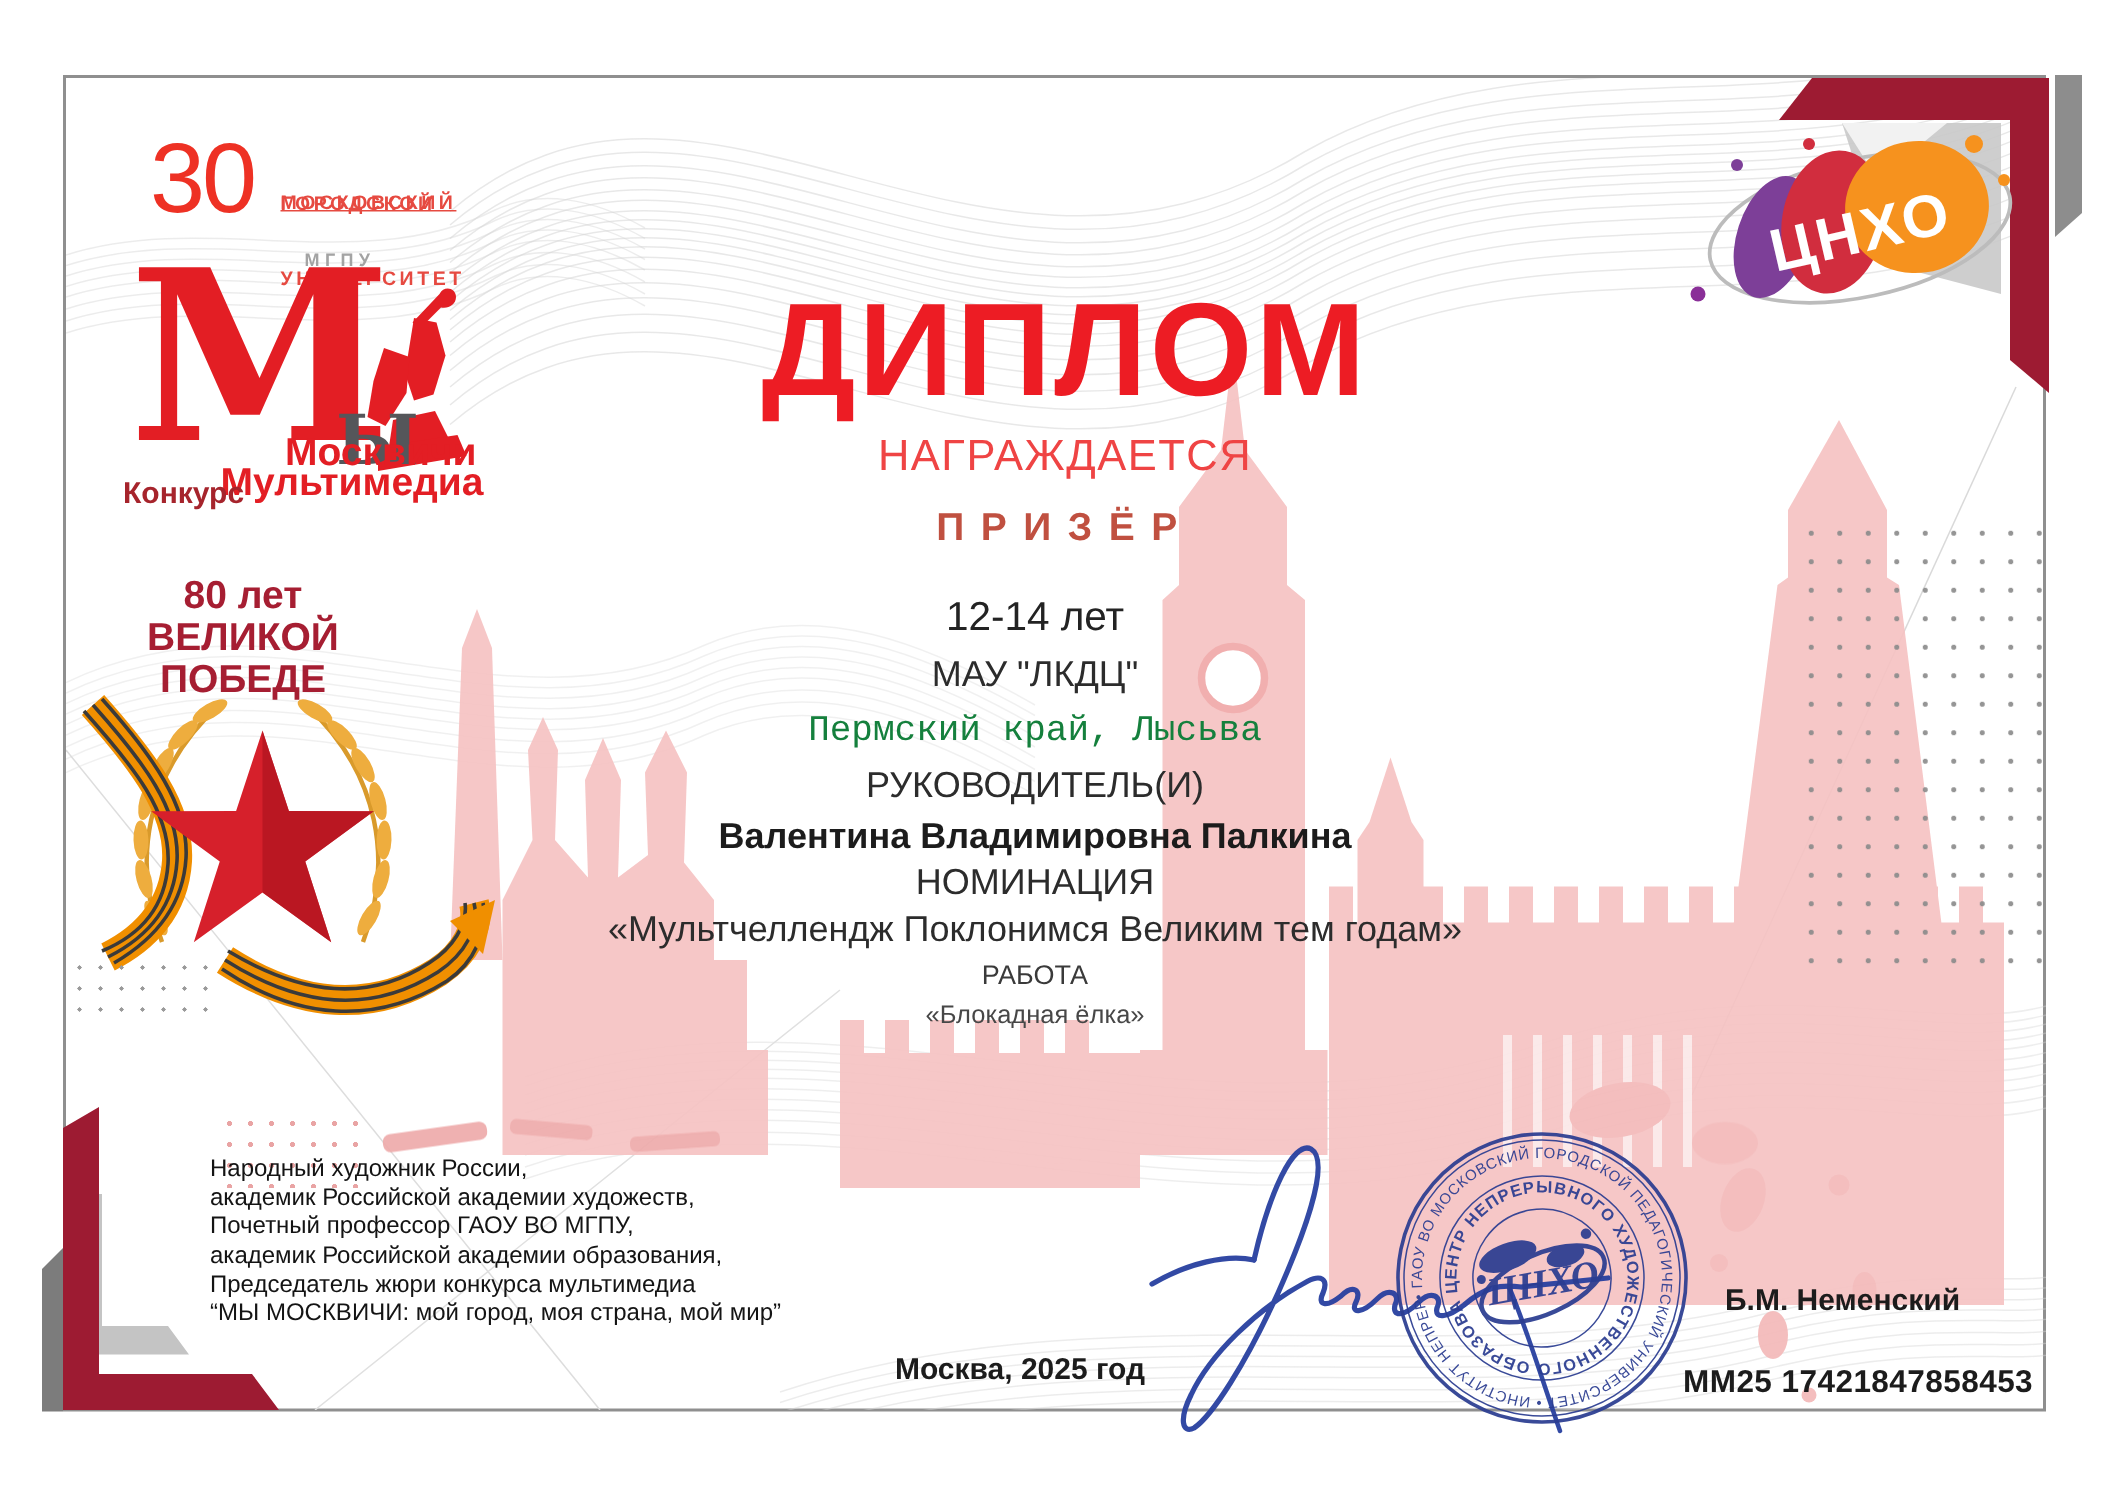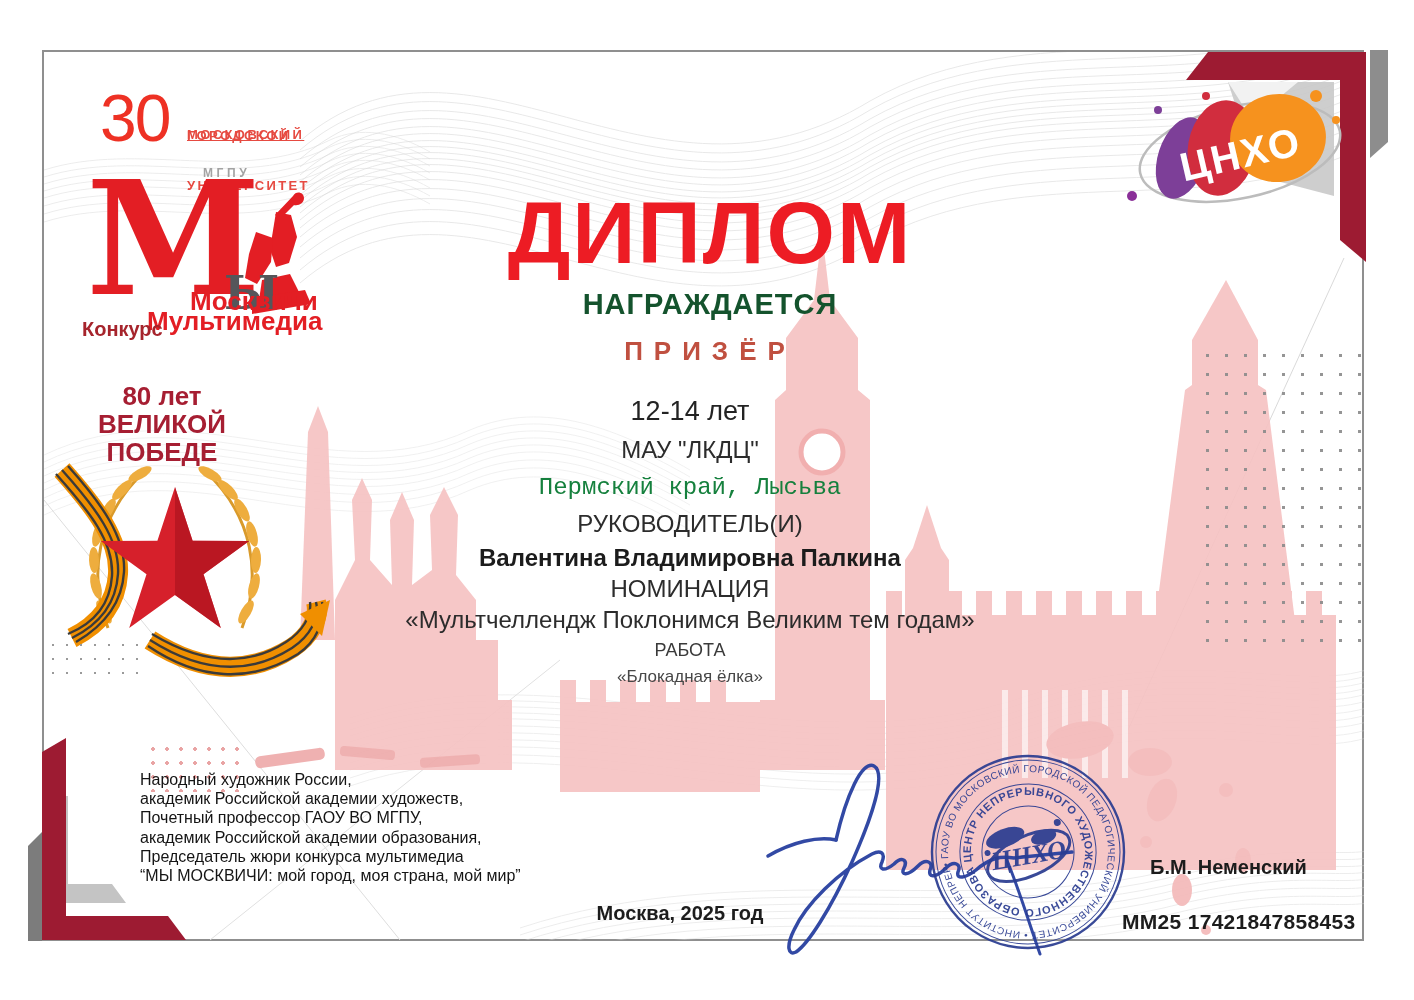--- a/index.html
+++ b/index.html
@@ -29,21 +29,21 @@
   .letY{left:224px;top:266px;font-size:46px;font-weight:700;color:#55565a;
         font-family:"DejaVu Serif","Liberation Serif",serif;}
   .mosk{left:190px;top:286px;font-size:26px;font-weight:700;color:#e31e24;}
   .mult{left:147px;top:306px;font-size:26px;font-weight:700;color:#e31e24;}
   .konk{left:82px;top:318px;font-size:20px;font-weight:700;color:#a6242c;}
   
   .victory{left:62px;top:382px;width:200px;font-weight:700;color:#a61e32;font-size:26px;line-height:28px;}
   
   .headblock{left:380px;top:184px;width:660px;}
   .h-title{font-size:88px;line-height:98px;font-weight:700;color:#ed1c24;letter-spacing:2px;}
-  .h-award{font-size:29px;line-height:36px;font-weight:700;color:#14532d;letter-spacing:1px;margin-top:4px;}
+  .h-award{font-size:29px;line-height:36px;font-weight:400;color:#ef4444;letter-spacing:1px;margin-top:4px;}
   .h-status{font-size:26px;font-weight:700;color:#c05040;letter-spacing:11px;margin-top:14px;}
   
   .recip{left:360px;top:392px;width:660px;color:#232323;}
   .r-name{font-size:27px;line-height:32px;font-weight:700;color:#1c1c1c;}
   .r-age{font-size:27px;line-height:38px;}
   .r-org{font-size:24px;line-height:40px;color:#2c2c2c;}
   .r-loc{font-size:24px;line-height:35px;color:#15803d;font-family:Liberation Mono, monospace;}
   .r-suplab{font-size:24px;line-height:37px;color:#2c2c2c;text-align:center;}
   .r-supname{font-size:24px;line-height:31px;font-weight:700;color:#1c1c1c;}
   .r-nomlab{font-size:24px;line-height:32px;color:#2c2c2c;}

